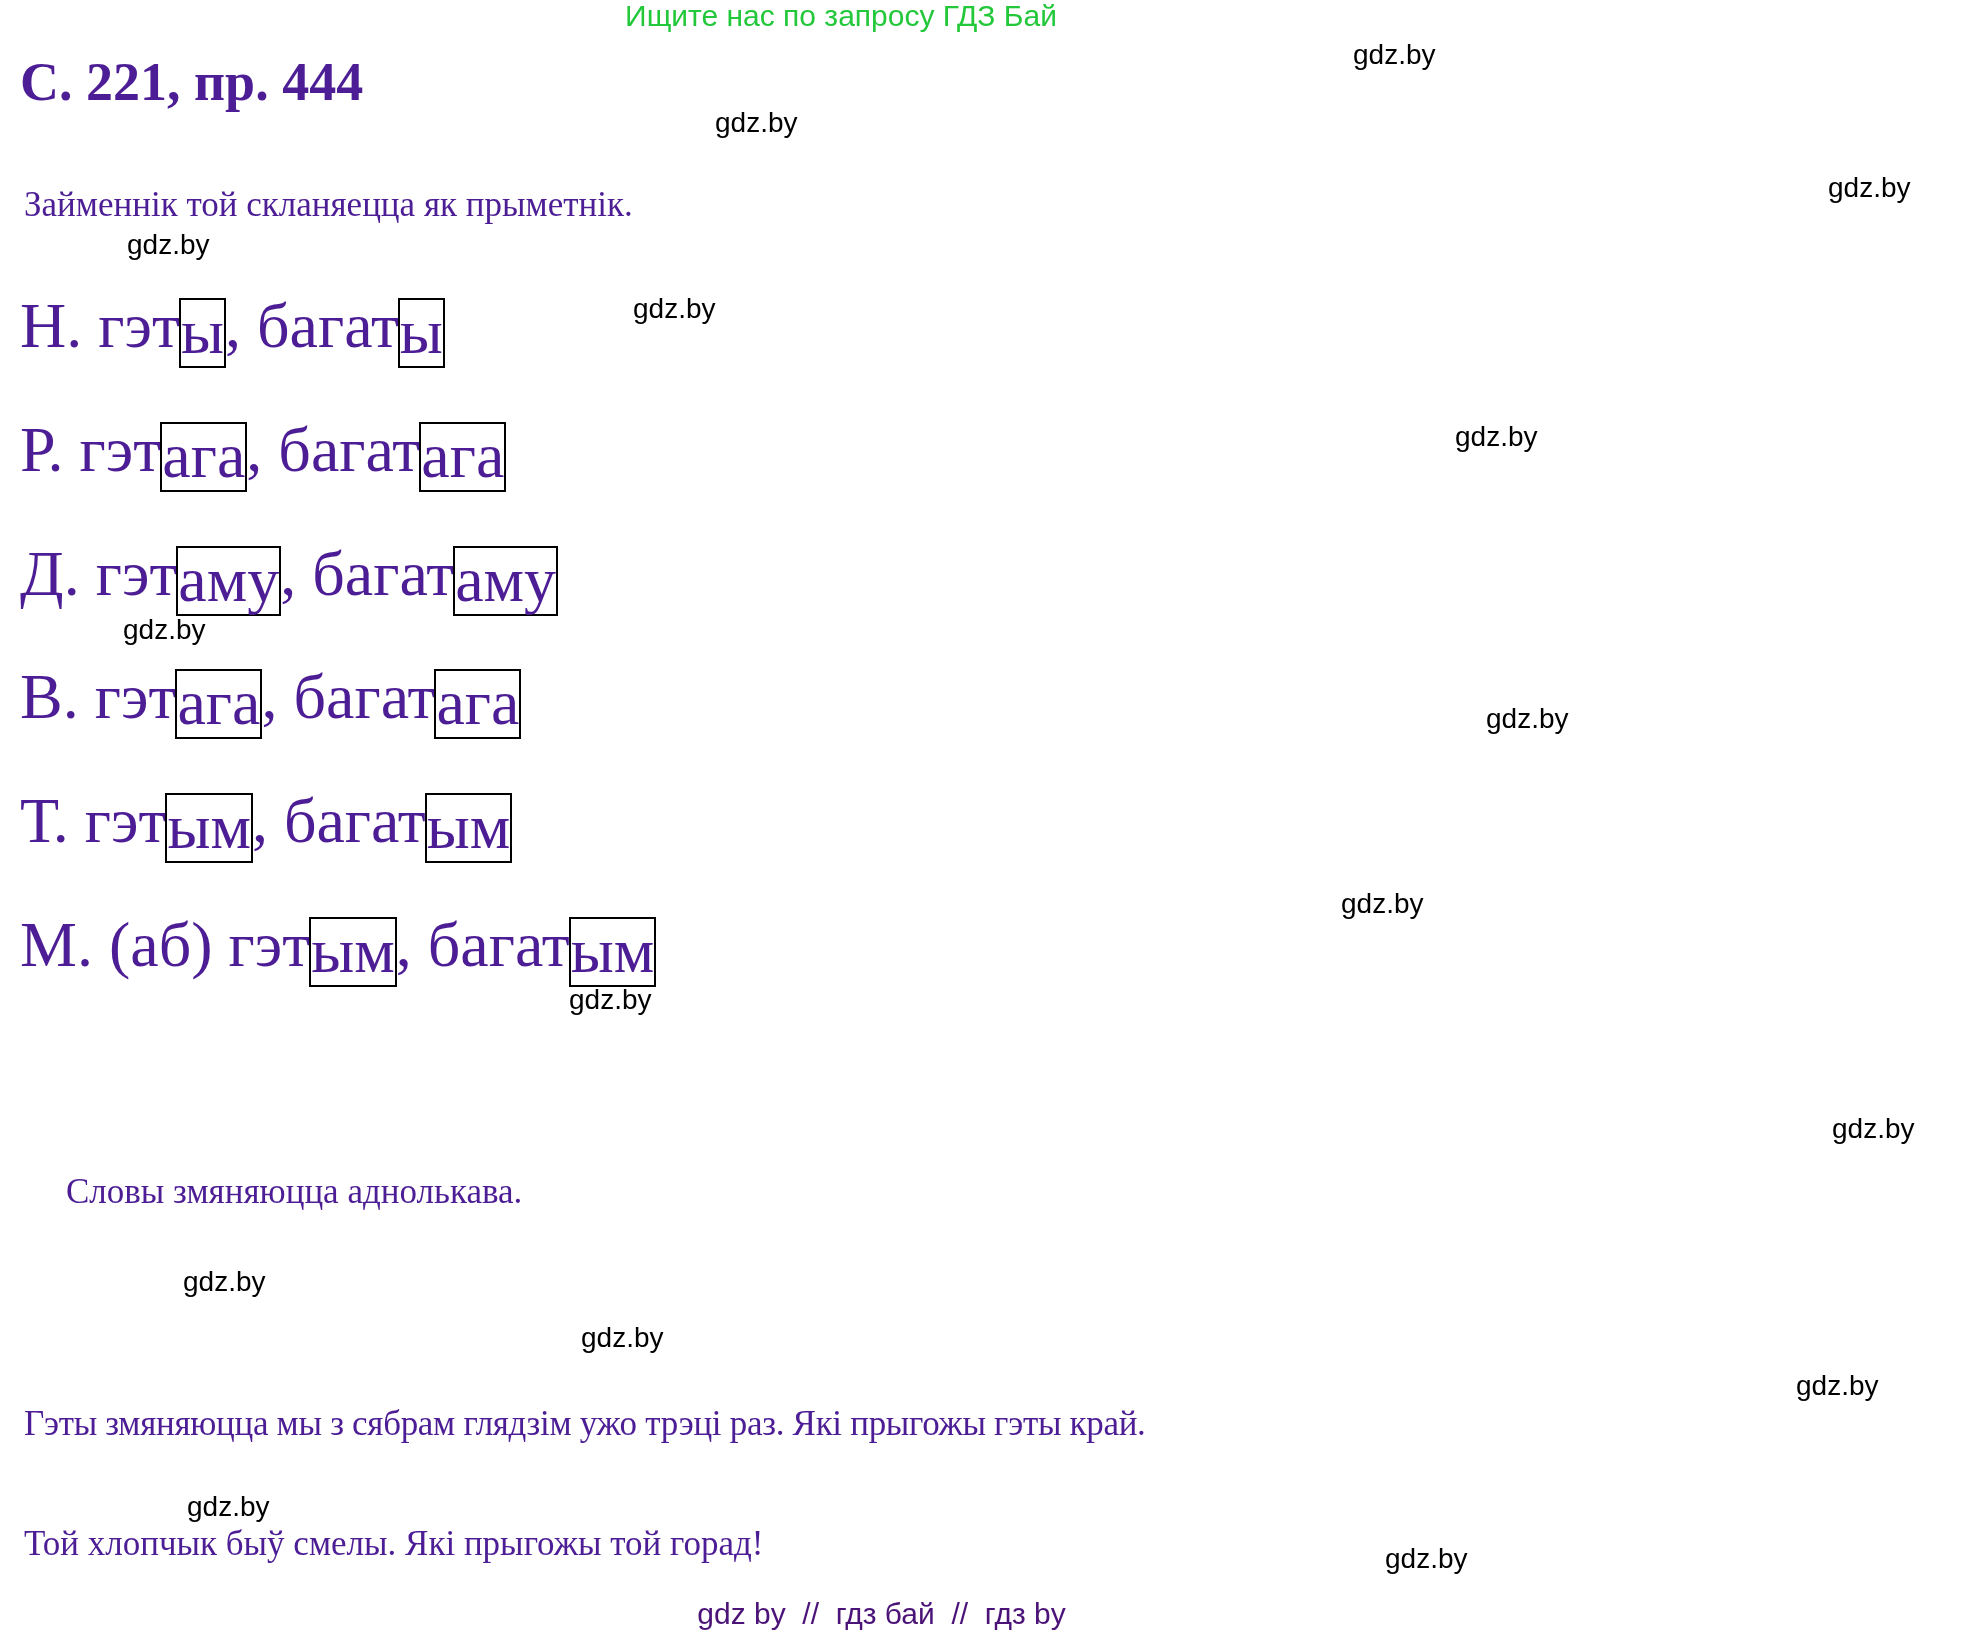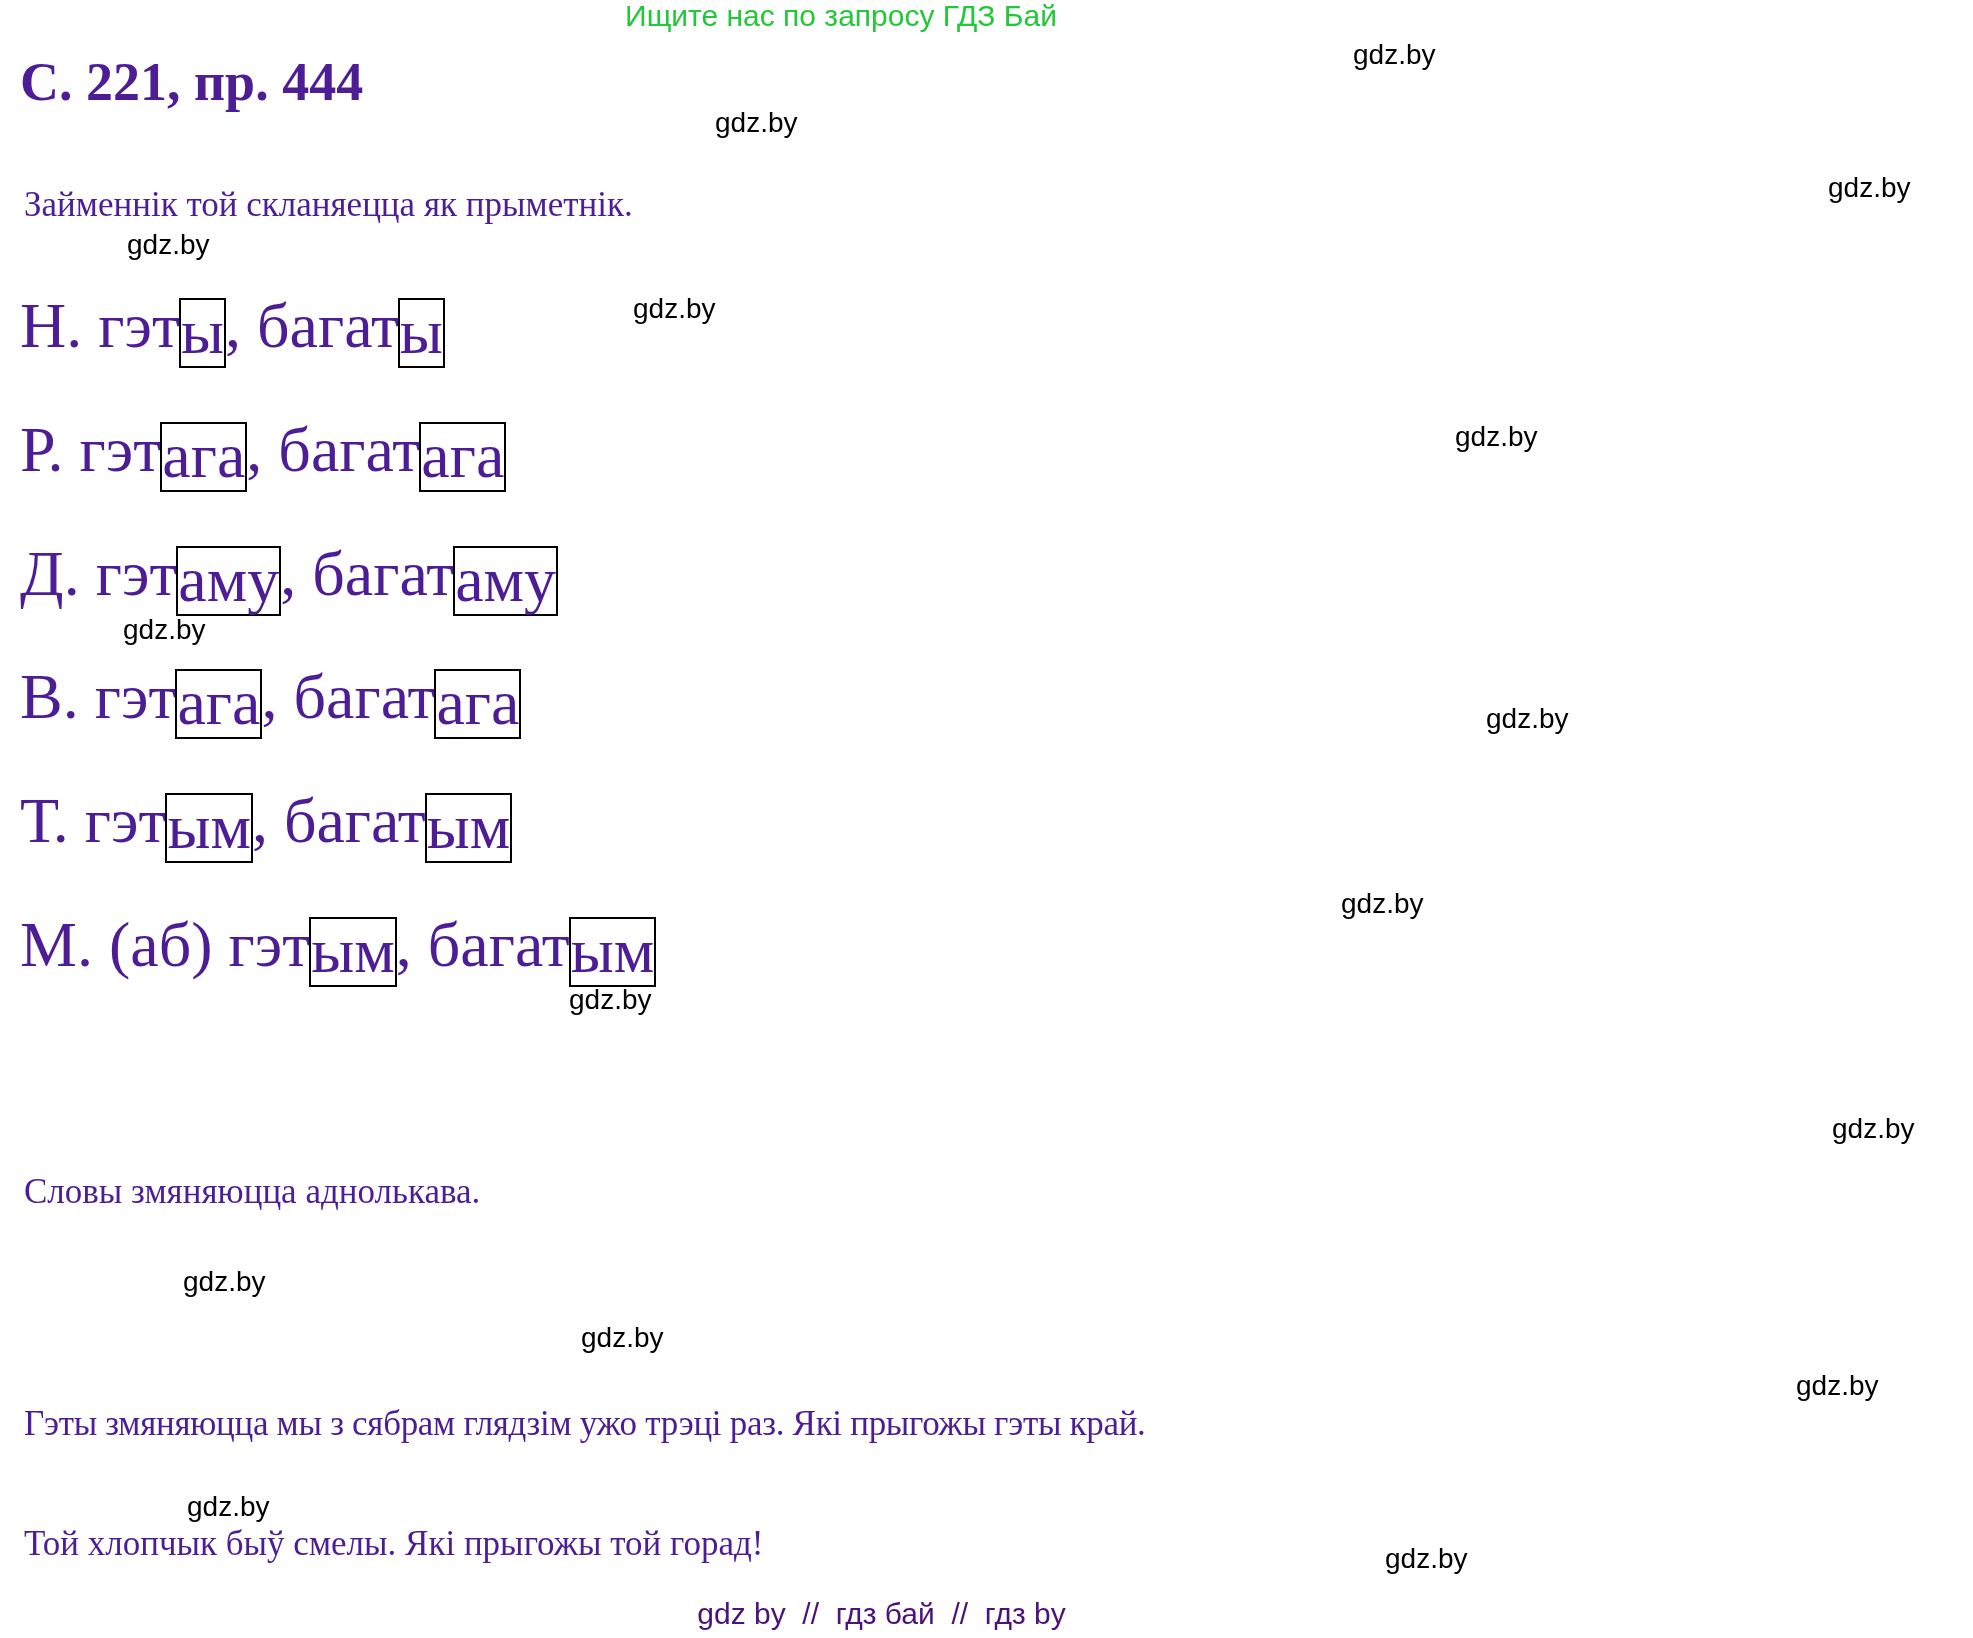--- a/index.html
+++ b/index.html
@@ -53,21 +53,21 @@
   <span>гэт</span><span class="box">ым</span><span>,</span>
   <span>багат</span><span class="box">ым</span>
 </div>
 
 <div class="abs serif decl-row" style="top:915px;">
   <span>М. (аб)</span>
   <span>гэт</span><span class="box">ым</span><span>,</span>
   <span>багат</span><span class="box">ым</span>
 </div>
 
-<div class="abs serif line" style="top:1162px;">Словы змяняюцца аднолькава.</div>
+<div class="abs serif line" style="top:1162px;margin-left:42px;">Словы змяняюцца аднолькава.</div>
 
 <div class="abs serif line" style="top:1394px; letter-spacing:-0.3px;">Гэты змяняюцца мы з сябрам глядзім ужо трэці раз. Які прыгожы гэты край.</div>
 
 <div class="abs serif line" style="top:1514px;">Той хлопчык быў смелы. Які прыгожы той горад!</div>
 
 <div class="abs sans wm" style="left:1353px; top:40px;">gdz.by</div>
 <div class="abs sans wm" style="left:715px; top:108px;">gdz.by</div>
 <div class="abs sans wm" style="left:1828px; top:173px;">gdz.by</div>
 <div class="abs sans wm" style="left:127px; top:230px;">gdz.by</div>
 <div class="abs sans wm" style="left:633px; top:294px;">gdz.by</div>

